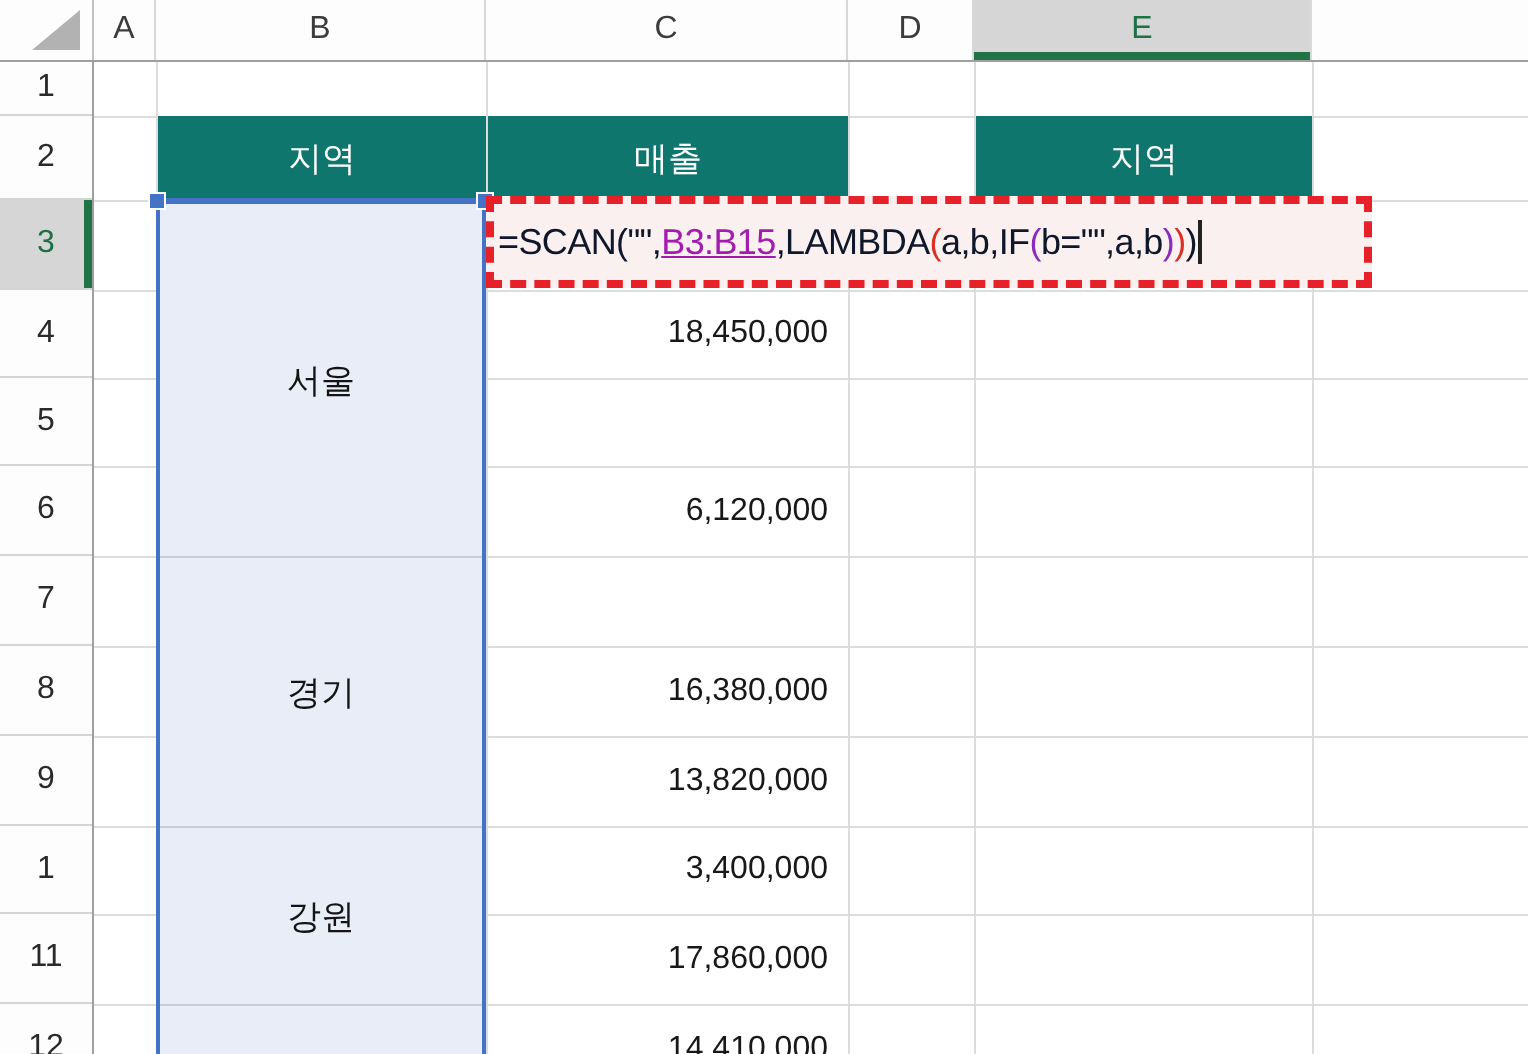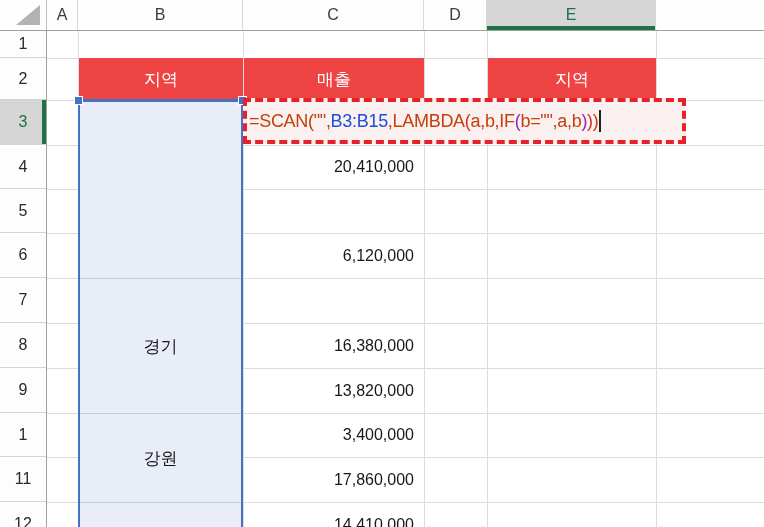--- a/index.html
+++ b/index.html
@@ -21,40 +21,40 @@
   .rowband{position:absolute;left:0;top:31px;width:47px;height:496px;background:#fdfdfd;
     border-right:1px solid #9f9f9f;box-sizing:border-box;z-index:5;}
   .rowh{position:absolute;left:0;width:46px;display:flex;align-items:center;justify-content:center;
     font-size:16px;color:#2a2a2a;border-bottom:1px solid #d4d4d4;box-sizing:border-box;}
   .rowh.active{background:#d6d6d6;color:#1e7145;}
   .rowh .sidebar{position:absolute;right:0;top:0;width:4px;height:100%;background:#217346;}
   
   .gl-v{position:absolute;top:31px;height:496px;width:1px;background:#dcdcdc;z-index:1;}
   .gl-h{position:absolute;left:47px;width:717px;height:1px;background:#dcdcdc;z-index:1;}
   
-  .gcell{position:absolute;top:58px;height:42px;background:#ef4444;color:#fff;
+  .gcell{position:absolute;top:58px;height:42px;background:#0f766e;color:#fff;
     display:flex;align-items:center;justify-content:center;font-size:17px;z-index:2;}
   
   .rangebox{position:absolute;left:78px;top:99px;width:165px;height:429px;
     background:#E9EDF7;border:2px solid #4472C4;border-top-width:3px;border-bottom:none;
     box-sizing:border-box;z-index:3;}
   .range-sep{position:absolute;left:80px;width:161px;height:1px;background:#c6ccd9;z-index:4;}
   .region-label{position:absolute;left:80px;width:161px;display:flex;align-items:center;justify-content:center;
     font-size:17px;color:#141414;z-index:4;}
   .handle{position:absolute;width:7px;height:7px;background:#4472C4;border:1px solid #fff;z-index:6;}
   
   .vcell{position:absolute;left:243px;width:181px;display:flex;align-items:center;justify-content:flex-end;
     padding-right:10px;box-sizing:border-box;font-size:16px;color:#181818;z-index:4;}
   
   .editbox{position:absolute;left:243px;top:98px;width:443px;height:46px;box-sizing:border-box;
     background:#FBF0F0;border:4px dashed #E62129;display:flex;align-items:center;
     padding-left:2px;white-space:nowrap;font-size:18px;letter-spacing:-0.3px;z-index:10;overflow:hidden;}
   .tk{display:inline;}
-  .tk-k{color:#c2410c;}
-  .tk-ref{color:#1d4ed8;}
+  .tk-k{color:#0f172a;}
+  .tk-ref{color:#a21caf;text-decoration:underline;}
   .tk-red{color:#D93025;}
   .tk-purple{color:#8A2BC0;}
   .caret{display:inline-block;width:2px;height:22px;background:#222;margin-left:1px;flex-shrink:0;}
 </style>
 </head>
 <body>
 
 <div class="sheet">
 
   <div class="gl-v" style="left:78px"></div>
@@ -75,26 +75,27 @@
   <div class="gl-h" style="top:502px"></div>
 
   <div class="gcell" style="left:79px;width:164px">지역</div>
   <div class="gcell" style="left:244px;width:180px">매출</div>
   <div class="gcell" style="left:488px;width:168px">지역</div>
 
   <div class="rangebox"></div>
   <div class="range-sep" style="top:278px"></div>
   <div class="range-sep" style="top:413px"></div>
   <div class="range-sep" style="top:502px"></div>
+  <div class="region-label" style="top:102px;height:176px">서울</div>
   <div class="region-label" style="top:279px;height:134px">경기</div>
   <div class="region-label" style="top:414px;height:88px">강원</div>
   <div class="handle" style="left:74px;top:96px"></div>
   <div class="handle" style="left:238px;top:96px"></div>
 
-  <div class="vcell" style="top:145px;height:44px">20,410,000</div>
+  <div class="vcell" style="top:145px;height:44px">18,450,000</div>
   <div class="vcell" style="top:233px;height:45px">6,120,000</div>
   <div class="vcell" style="top:323px;height:45px">16,380,000</div>
   <div class="vcell" style="top:368px;height:45px">13,820,000</div>
   <div class="vcell" style="top:413px;height:44px">3,400,000</div>
   <div class="vcell" style="top:457px;height:45px">17,860,000</div>
   <div class="vcell" style="top:502px;height:45px">14,410,000</div>
 
   <div class="editbox">
     <span class="tk tk-k">=SCAN(</span>
       <span class="tk tk-k">"",</span>

